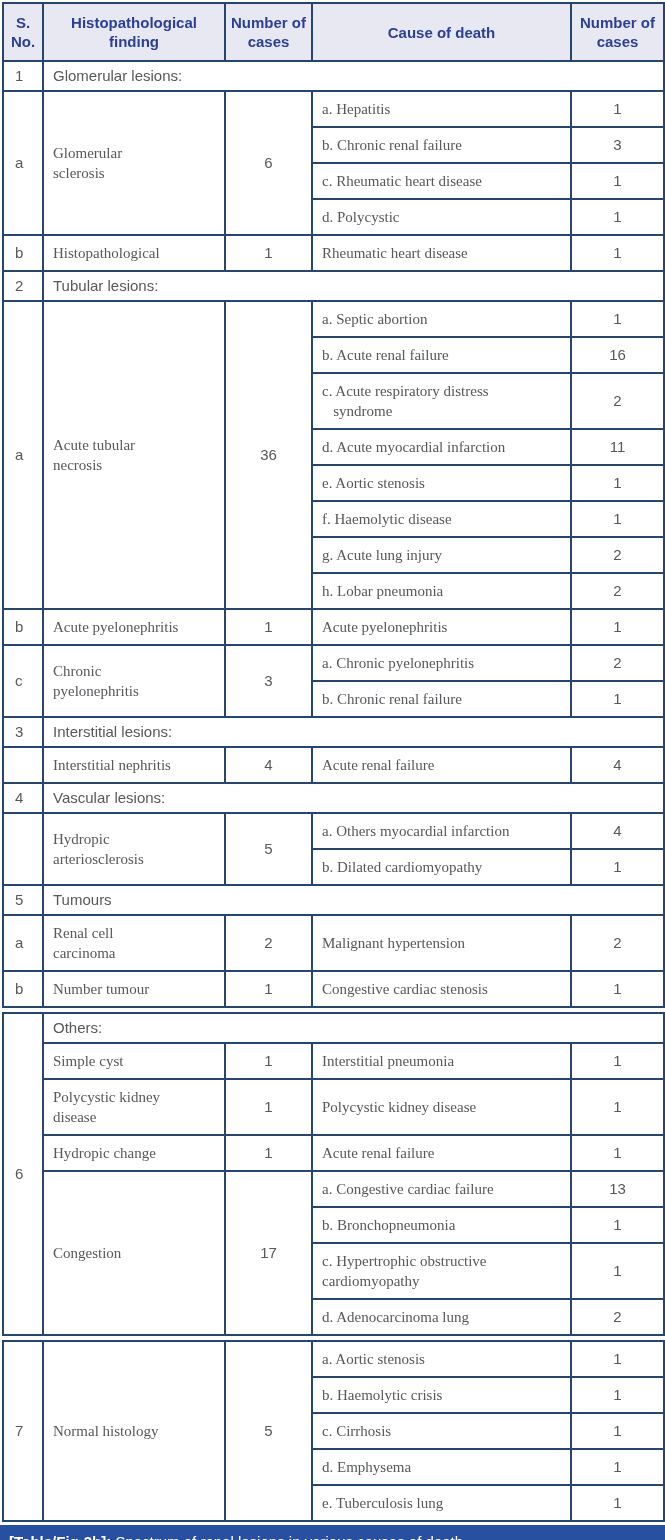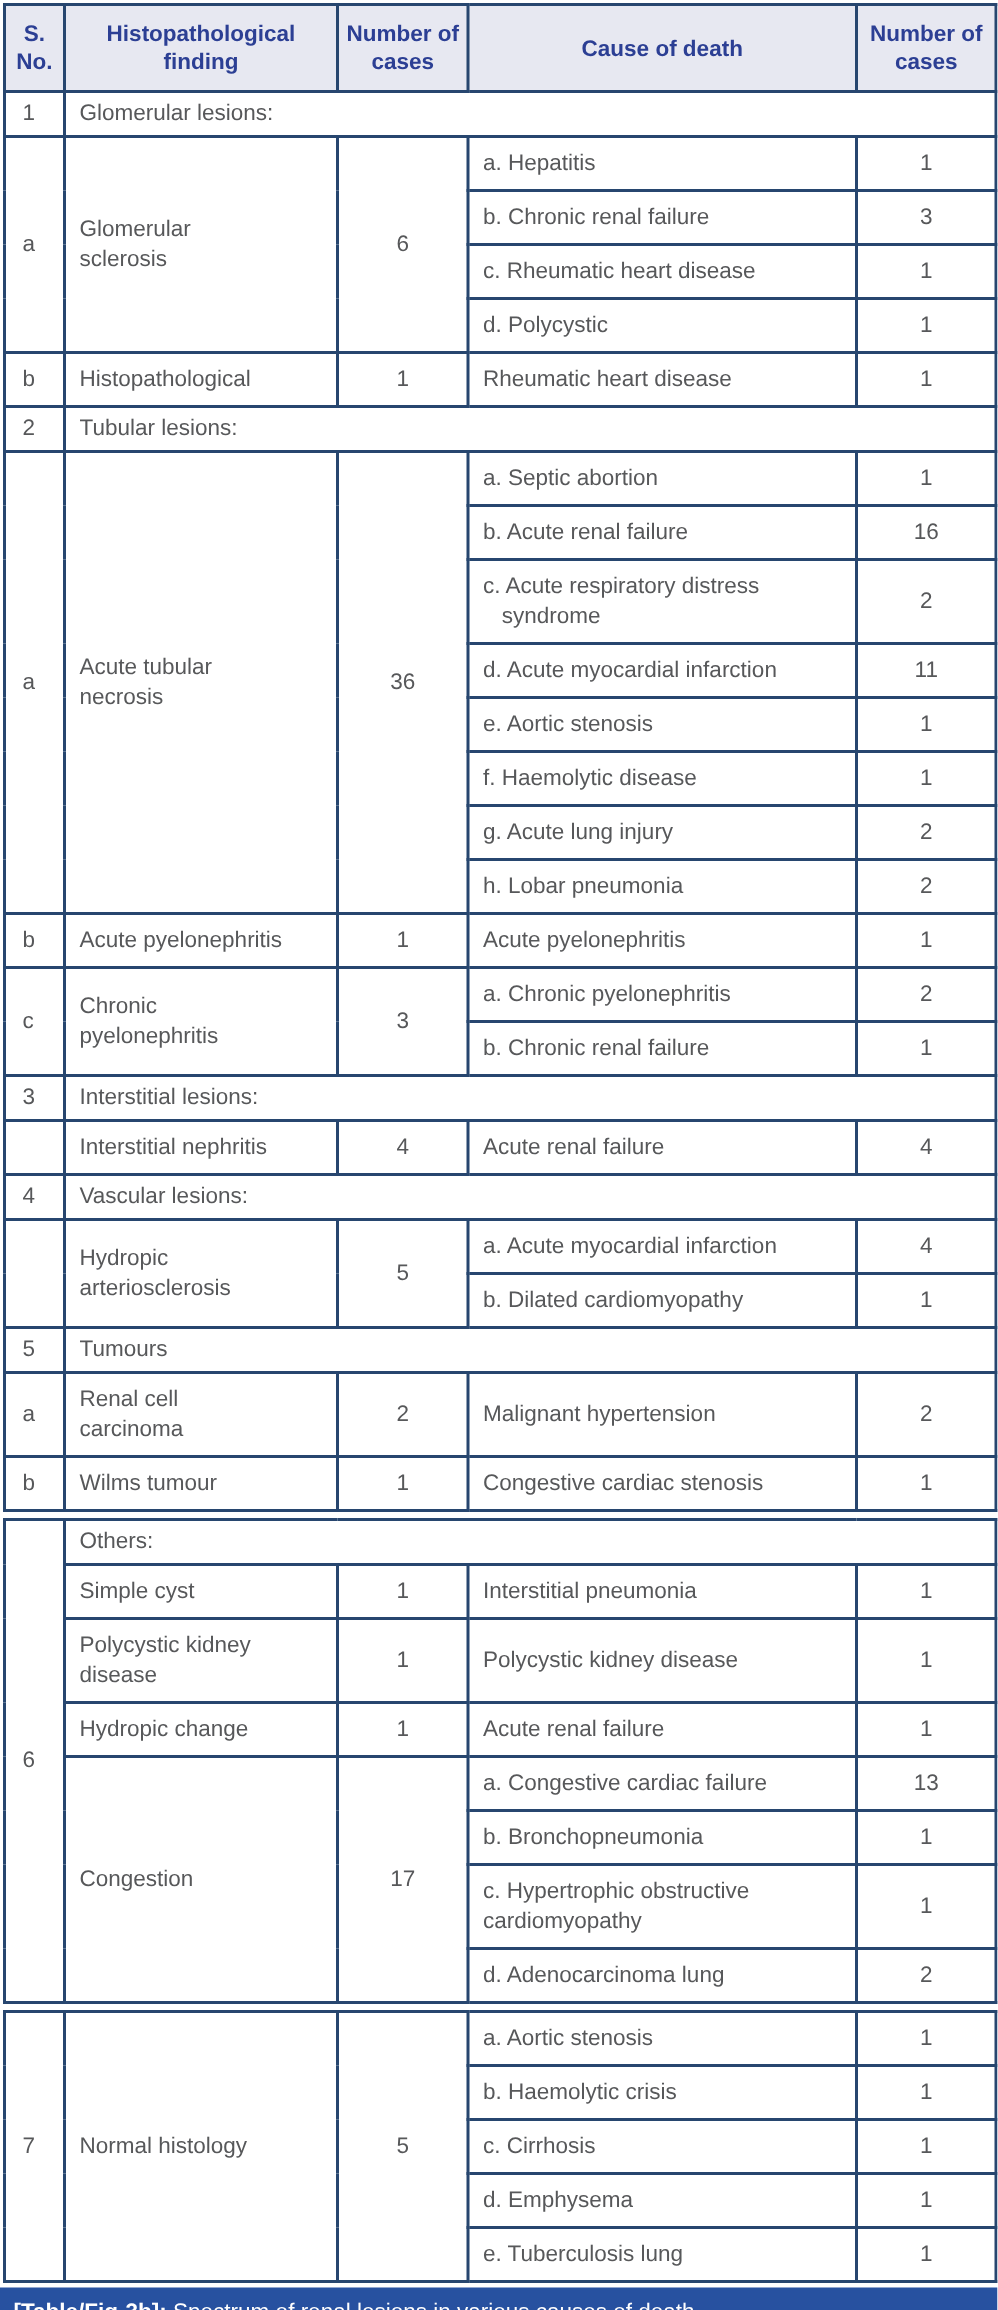--- a/index.html
+++ b/index.html
@@ -13,21 +13,21 @@
   html,body{margin:0;padding:0;background:#ffffff;}
   body{width:665px;font-family:"Liberation Sans","DejaVu Sans",sans-serif;}
   .wrap{padding:2px 2px 0 2px;}
   table{border-collapse:collapse;table-layout:fixed;width:661px;}
   table.gap{margin-top:4px;}
   th,td{border:2px solid var(--border);vertical-align:middle;box-sizing:border-box;}
   th{background:var(--hbg);color:var(--htxt);font-size:15px;font-weight:bold;
      padding:9px 3px;line-height:19px;text-align:center;}
   td{color:var(--txt);font-size:15px;line-height:20px;padding:7px 9px;text-align:left;}
   td.num{text-align:center;padding:7px 3px;}
-  td.finding,td.cause{white-space:pre-wrap;}
+  td.finding,td.cause{white-space:pre-wrap;font-family:Liberation Serif, serif;}
   td.sno{padding-left:11px;}
   tr.sec td{padding-top:4px;padding-bottom:4px;}
   .caption{margin-top:3px;background:var(--fbg);color:var(--ftxt);
            font-size:15px;line-height:19px;padding:7px 9px 8px 9px;}
   .caption .tag{font-weight:bold;}
 </style>
 </head>
 <body>
 
 <div class="wrap" id="tables">
@@ -153,42 +153,42 @@
         </tr>
         <tr class="sec">
           <td class="sno">4</td>
           <td class="seclabel" colspan="4">Vascular lesions:</td>
         </tr>
         <tr>
           <td class="sno" rowspan="2"></td>
           <td class="finding" rowspan="2">Hydropic
 arteriosclerosis</td>
           <td class="num" rowspan="2">5</td>
-          <td class="cause">a. Acute myocardial infarction</td>
+          <td class="cause">a. Others myocardial infarction</td>
           <td class="num">4</td>
         </tr>
         <tr>
           <td class="cause">b. Dilated cardiomyopathy</td>
           <td class="num">1</td>
         </tr>
         <tr class="sec">
           <td class="sno">5</td>
           <td class="seclabel" colspan="4">Tumours</td>
         </tr>
         <tr>
           <td class="sno">a</td>
           <td class="finding">Renal cell
 carcinoma</td>
           <td class="num">2</td>
           <td class="cause">Malignant hypertension</td>
           <td class="num">2</td>
         </tr>
         <tr>
           <td class="sno">b</td>
-          <td class="finding">Wilms tumour</td>
+          <td class="finding">Number tumour</td>
           <td class="num">1</td>
           <td class="cause">Congestive cardiac stenosis</td>
           <td class="num">1</td>
         </tr>
       </tbody>
     </table>
     <table class="gap">
       <colgroup>
         <col style="width: 40px;">
         <col style="width: 182px;">

